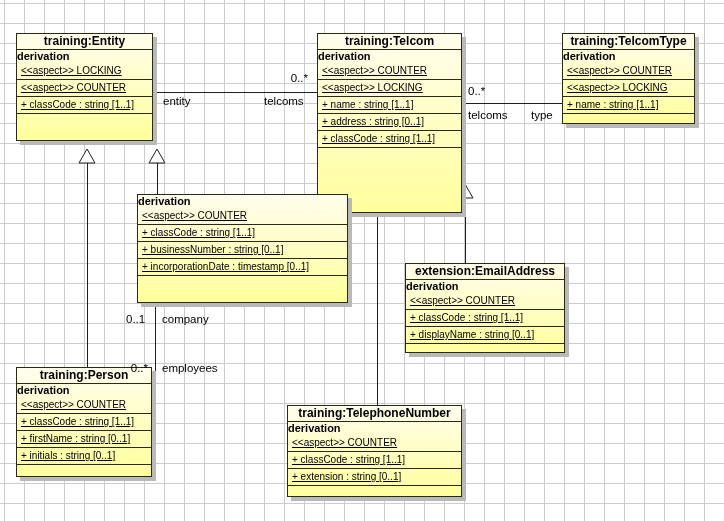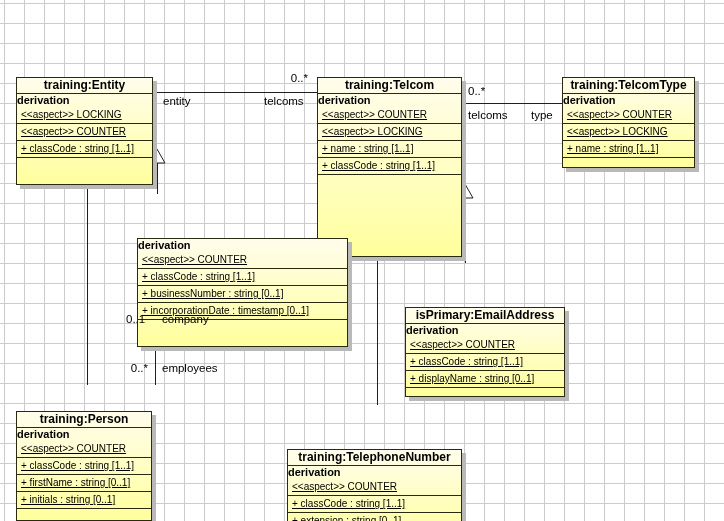--- a/index.html
+++ b/index.html
@@ -14,21 +14,20 @@
     background-position:4px 3px;
   }
   .connections{position:absolute;left:0;top:0;}
   .connections line{stroke:#1f1f1f;stroke-width:1;shape-rendering:crispEdges;}
   .connections polygon{fill:#ffffff;stroke:#1f1f1f;stroke-width:1;}
   .uml-class{
     position:absolute;box-sizing:border-box;
     border:1px solid #2a2a12;
     background:linear-gradient(to bottom,#fffdec 0%,#ffff9c 100%);
     box-shadow:4px 4px 0 0 #b9b9b9;
-    margin-top:44px;
   }
   .uml-class .title{
     height:16px;line-height:15px;text-align:center;
     font-weight:bold;font-size:12px;
     border-bottom:1px solid #2a2a12;box-sizing:border-box;
     white-space:nowrap;overflow:hidden;
   }
   .uml-class .deriv{
     height:13px;line-height:13px;text-align:left;
     font-weight:bold;font-size:11px;
@@ -80,41 +79,42 @@
     <div class="row">&lt;&lt;aspect&gt;&gt; COUNTER</div>
     <div class="row">+ classCode : string [1..1]</div>
   </div>
 
   <div class="uml-class" style="left:317px;top:33px;width:145px;height:180px">
     <div class="title">training:Telcom</div>
     <div class="deriv">derivation</div>
     <div class="row">&lt;&lt;aspect&gt;&gt; COUNTER</div>
     <div class="row">&lt;&lt;aspect&gt;&gt; LOCKING</div>
     <div class="row">+ name : string [1..1]</div>
+    <div class="row">+ address : string [0..1]</div>
     <div class="row">+ classCode : string [1..1]</div>
   </div>
 
   <div class="uml-class" style="left:562px;top:33px;width:133px;height:91px">
     <div class="title">training:TelcomType</div>
     <div class="deriv">derivation</div>
     <div class="row">&lt;&lt;aspect&gt;&gt; COUNTER</div>
     <div class="row">&lt;&lt;aspect&gt;&gt; LOCKING</div>
     <div class="row">+ name : string [1..1]</div>
   </div>
 
   <div class="uml-class" style="left:137px;top:194px;width:211px;height:109px">
     <div class="deriv">derivation</div>
     <div class="row">&lt;&lt;aspect&gt;&gt; COUNTER</div>
     <div class="row">+ classCode : string [1..1]</div>
     <div class="row">+ businessNumber : string [0..1]</div>
     <div class="row">+ incorporationDate : timestamp [0..1]</div>
   </div>
 
   <div class="uml-class" style="left:405px;top:263px;width:160px;height:90px">
-    <div class="title">isPrimary:EmailAddress</div>
+    <div class="title">extension:EmailAddress</div>
     <div class="deriv">derivation</div>
     <div class="row">&lt;&lt;aspect&gt;&gt; COUNTER</div>
     <div class="row">+ classCode : string [1..1]</div>
     <div class="row">+ displayName : string [0..1]</div>
   </div>
 
   <div class="uml-class" style="left:16px;top:367px;width:136px;height:110px">
     <div class="title">training:Person</div>
     <div class="deriv">derivation</div>
     <div class="row">&lt;&lt;aspect&gt;&gt; COUNTER</div>

